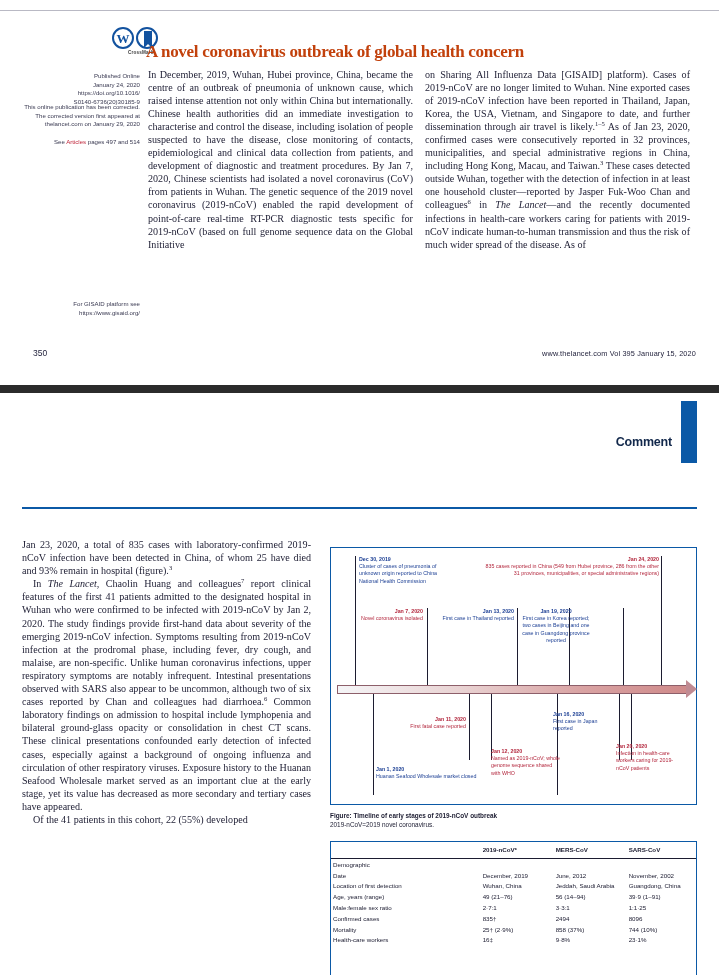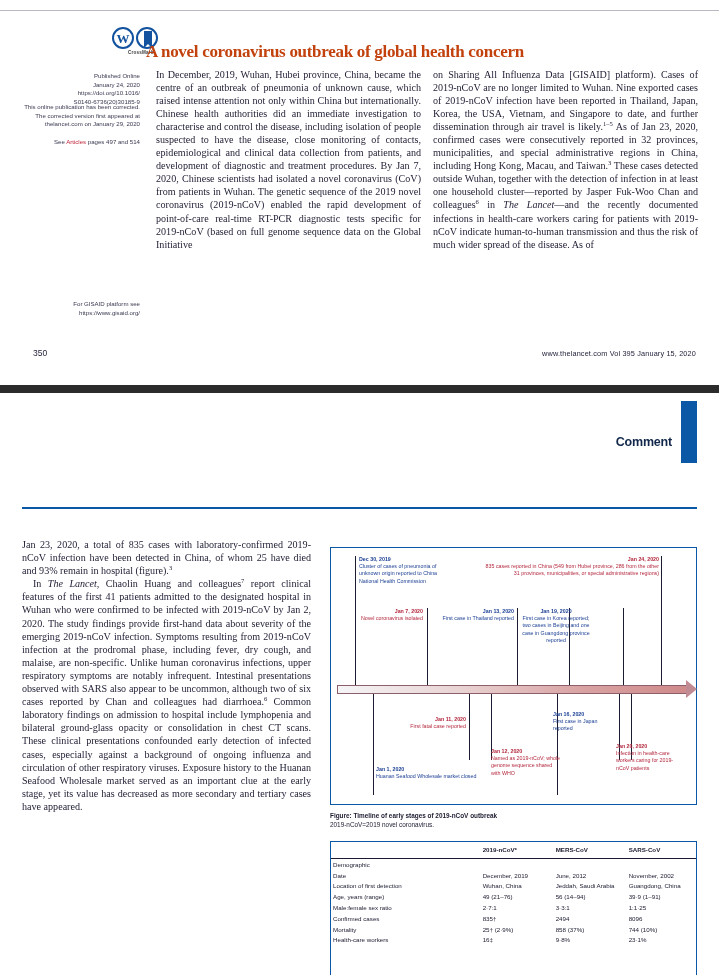--- a/index.html
+++ b/index.html
@@ -31,21 +31,21 @@
 
   .margin-note{position:absolute;width:120px;text-align:right;color:#3a3a52;
     font-family:"Liberation Sans",sans-serif;font-size:6.1px;line-height:8.6px;}
   #mn1{left:20px;top:72px;}
   #mn2{left:20px;top:103px;}
   #mn3{left:20px;top:138px;}
   #mn4{left:20px;top:300px;}
   .mn-red{color:#c0273c;}
 
   .col{position:absolute;width:265px;text-align:justify;
-       font-family:"Liberation Serif",serif;font-size:10.1px;line-height:13.05px;color:#1d1d33;margin-left:8px;}
+       font-family:"Liberation Serif",serif;font-size:10.1px;line-height:13.05px;color:#1d1d33;}
   #p1c1{left:148px;top:68px;}
   #p1c2{left:425px;top:68px;}
   .col sup{font-size:6.6px;vertical-align:super;line-height:0;}
   .col i{font-style:italic;}
 
   .p1-folio{position:absolute;left:33px;top:348px;font-family:"Liberation Sans",sans-serif;font-size:8.5px;color:#24243e;}
   .p1-foot{position:absolute;right:23px;top:349px;font-family:"Liberation Sans",sans-serif;font-size:7.3px;color:#24243e;letter-spacing:.15px;}
 
   .gutter{position:absolute;left:0;top:385px;width:719px;height:8px;background:#2b2b2b;}
 
@@ -140,20 +140,21 @@
 <div class="gutter"></div>
 
 <div class="page" id="page2">
   <div class="p2-blue-tab"></div>
   <div class="p2-running">Comment</div>
   <div class="p2-rule"></div>
 
   <div id="p2c1">
     <p style="margin:0"><span>Jan 23, 2020, a total of 835 cases with laboratory-confirmed 2019-nCoV infection have been detected in China, of whom 25 have died and 93% remain in hospital (figure).</span><sup>3</sup></p>
     <p class="indent" style="margin:0"><span>In </span><i>The Lancet</i><span>, Chaolin Huang and colleagues</span><sup>7</sup><span> report clinical features of the first 41 patients admitted to the designated hospital in Wuhan who were confirmed to be infected with 2019-nCoV by Jan 2, 2020. The study findings provide first-hand data about severity of the emerging 2019-nCoV infection. Symptoms resulting from 2019-nCoV infection at the prodromal phase, including fever, dry cough, and malaise, are non-specific. Unlike human coronavirus infections, upper respiratory symptoms are notably infrequent. Intestinal presentations observed with SARS also appear to be uncommon, although two of six cases reported by Chan and colleagues had diarrhoea.</span><sup>6</sup><span> Common laboratory findings on admission to hospital include lymphopenia and bilateral ground-glass opacity or consolidation in chest CT scans. These clinical presentations confounded early detection of infected cases, especially against a background of ongoing influenza and circulation of other respiratory viruses. Exposure history to the Huanan Seafood Wholesale market served as an important clue at the early stage, yet its value has decreased as more secondary and tertiary cases have appeared.</span></p>
+    <p class="indent" style="margin:0">Of the 41 patients in this cohort, 22 (55%) developed</p>
   </div>
 
   <div class="figbox">
     <div class="tl-axis"></div>
     <div class="tl-arrow"></div>
 
     <div class="tick" style="left:24px;top:8px;height:129px;"></div>
     <div class="tick" style="left:96px;top:60px;height:77px;"></div>
     <div class="tick" style="left:186px;top:60px;height:77px;"></div>
     <div class="tick" style="left:238px;top:60px;height:77px;"></div>

